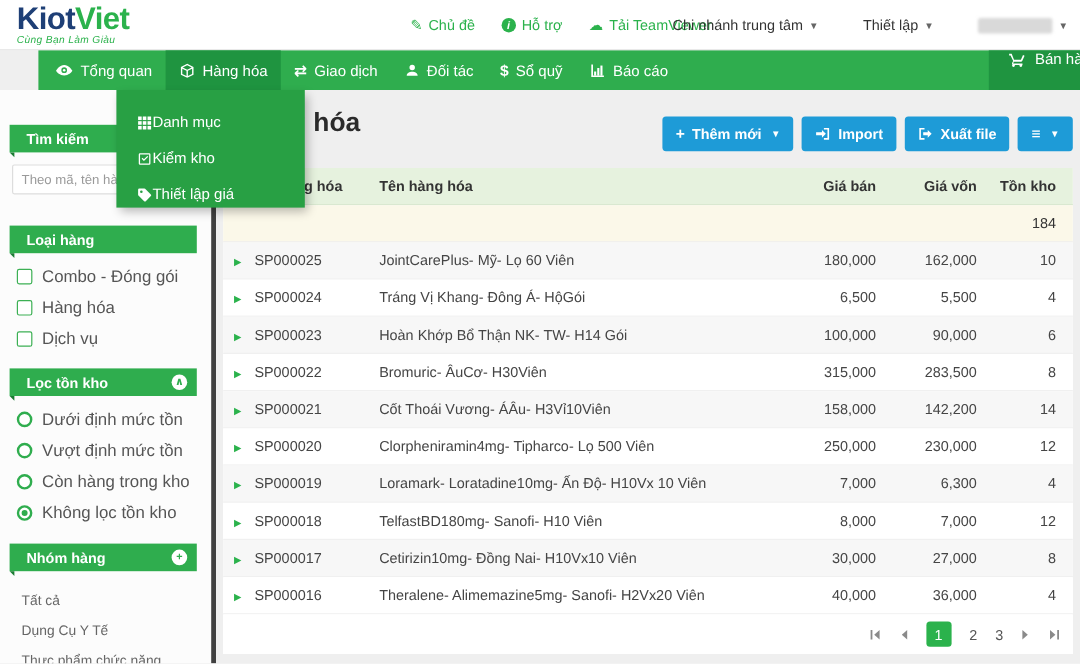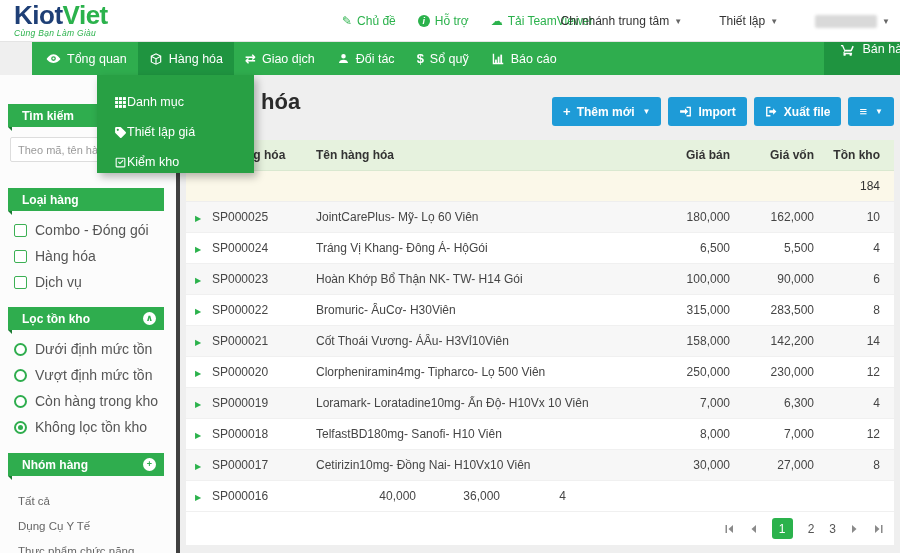--- a/index.html
+++ b/index.html
@@ -375,20 +375,21 @@
     <span class="col-code">SP000017</span>
     <span class="col-name">Cetirizin10mg- Đồng Nai- H10Vx10 Viên</span>
     <span class="col-price">30,000</span>
     <span class="col-cost">27,000</span>
     <span class="col-stock">8</span>
   </div>
 
   <div class="trow">
     <span class="col-caret"><span class="row-caret">▶</span></span>
     <span class="col-code">SP000016</span>
+    <span class="col-name">Theralene- Alimemazine5mg- Sanofi- H2Vx20 Viên</span>
     <span class="col-price">40,000</span>
     <span class="col-cost">36,000</span>
     <span class="col-stock">4</span>
   </div>
 </div>
       <div class="tfoot">
         <div class="pager">
           <span class="pg">
               <svg width="10" height="10" viewBox="0 0 10 10">
                 <path fill="#8a8a8a" d="M1.5 1H3v8H1.5zM9 1L4.5 5 9 9z"></path>
@@ -432,28 +433,28 @@
               <rect x="9.2" y="16.5" width="5.5" height="5.5"></rect>
               <rect x="16.5" y="16.5" width="5.5" height="5.5"></rect>
             </g>
           </svg>
         </span>
       <span>Danh mục</span>
     </div>
     <div class="dd-item">
       <span>
           <svg width="13" height="13" viewBox="0 0 24 24">
+            <path fill="#fff" d="M19 3H5a2 2 0 00-2 2v14a2 2 0 002 2h14a2 2 0 002-2V5a2 2 0 00-2-2zm0 16H5V5h14v14zM17.6 8.6l-1.4-1.4-5.2 5.2-2.2-2.2-1.4 1.4 3.6 3.6z"></path>
+          </svg>
+        </span>
+      <span>Kiểm kho</span>
+    </div>
+    <div class="dd-item">
+      <span>
+          <svg width="13" height="13" viewBox="0 0 24 24">
             <path fill="#fff" fill-rule="evenodd" d="M21.6 11.2l-8.8-8.7A1.8 1.8 0 0011.5 2H4a2 2 0 00-2 2v7.5c0 .5.2 1 .5 1.3l8.8 8.7a1.8 1.8 0 002.5 0l7.8-7.8a1.8 1.8 0 000-2.5zM7 9a2 2 0 110-4 2 2 0 010 4z"></path>
           </svg>
         </span>
       <span>Thiết lập giá</span>
     </div>
-    <div class="dd-item">
-      <span>
-          <svg width="13" height="13" viewBox="0 0 24 24">
-            <path fill="#fff" d="M19 3H5a2 2 0 00-2 2v14a2 2 0 002 2h14a2 2 0 002-2V5a2 2 0 00-2-2zm0 16H5V5h14v14zM17.6 8.6l-1.4-1.4-5.2 5.2-2.2-2.2-1.4 1.4 3.6 3.6z"></path>
-          </svg>
-        </span>
-      <span>Kiểm kho</span>
-    </div>
   </div>
 
 </div>
 
 </body></html>

